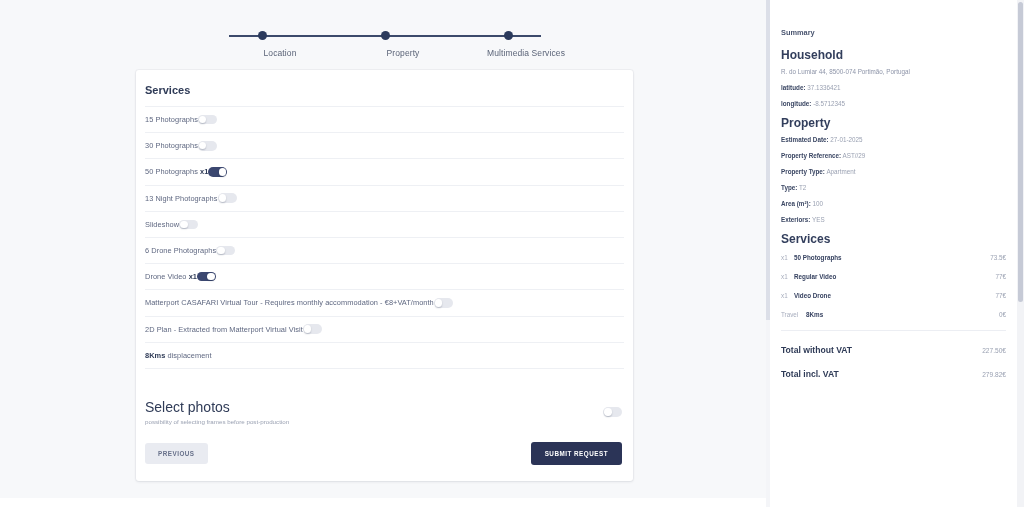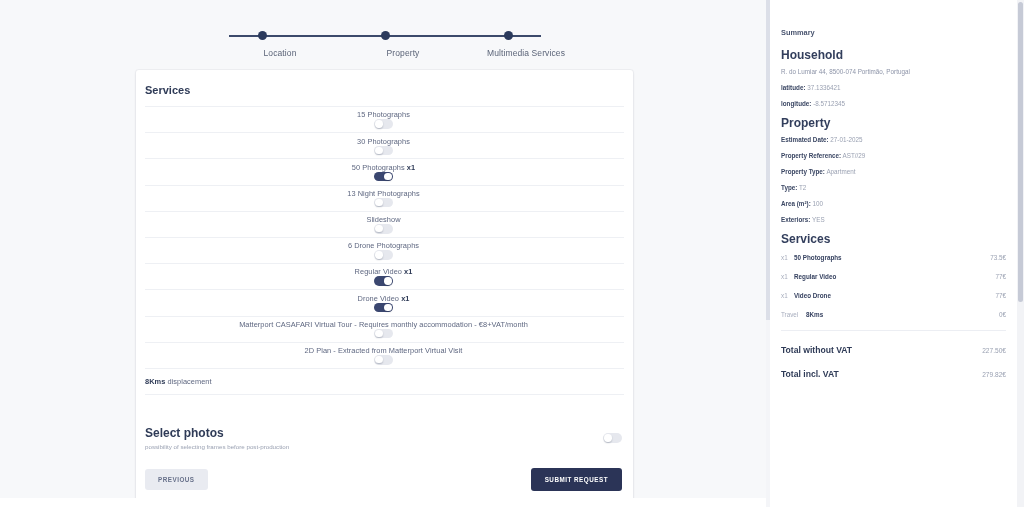--- a/index.html
+++ b/index.html
@@ -83,25 +83,24 @@
     color: #2f3b57;
     padding: 14px 0 10px 8px;
     margin-left: 0;
     padding-left: 9px;
   }
   .card-inner { padding: 0 9px; }
 
   .svc-row {
     display: flex;
     align-items: center;
-    justify-content: center;
+    justify-content: flex-start;
     height: 26.2px;
     border-top: 1px solid #eef0f4;
     padding-right: 2px;
-    flex-direction: column;
   }
   .svc-row:first-child { border-top: 1px solid #eef0f4; }
   .svc-label {
     font-size: 7.4px;
     color: #5e6780;
     letter-spacing: .05px;
     white-space: nowrap;
   }
   .svc-label b { color: #2f3b57; font-weight: bold; }
 
@@ -137,22 +136,22 @@
   .gap-sep { border-top: 1px solid #eef0f4; height: 26px; }
 
   .select-photos {
     display: flex;
     align-items: center;
     justify-content: space-between;
     padding: 2px 2px 0 0;
     height: 34px;
   }
   .sp-title {
-    font-size: 12px;
-    font-weight: bold;
+    font-size: 14px;
+    font-weight: normal;
     color: #2f3b57;
   }
   .sp-sub {
     font-size: 6.2px;
     color: #9aa1b2;
     margin-top: 3px;
   }
 
   .card-actions {
     display: flex;
@@ -349,26 +348,20 @@
             </div>
         </div>
 
         <div class="svc-row">
           <span class="svc-label"><span>6 Drone Photographs</span> <b></b></span>
           <div class="toggle">
               <span class="knob"></span>
             </div>
         </div>
 
-        <div class="svc-row">
-          <span class="svc-label"><span>Regular Video</span> <b>x1</b></span>
-          <div class="toggle on">
-              <span class="knob"></span>
-            </div>
-        </div>
 
         <div class="svc-row">
           <span class="svc-label"><span>Drone Video</span> <b>x1</b></span>
           <div class="toggle on">
               <span class="knob"></span>
             </div>
         </div>
 
         <div class="svc-row">
           <span class="svc-label"><span>Matterport CASAFARI Virtual Tour - Requires monthly accommodation - €8+VAT/month</span> <b></b></span>

